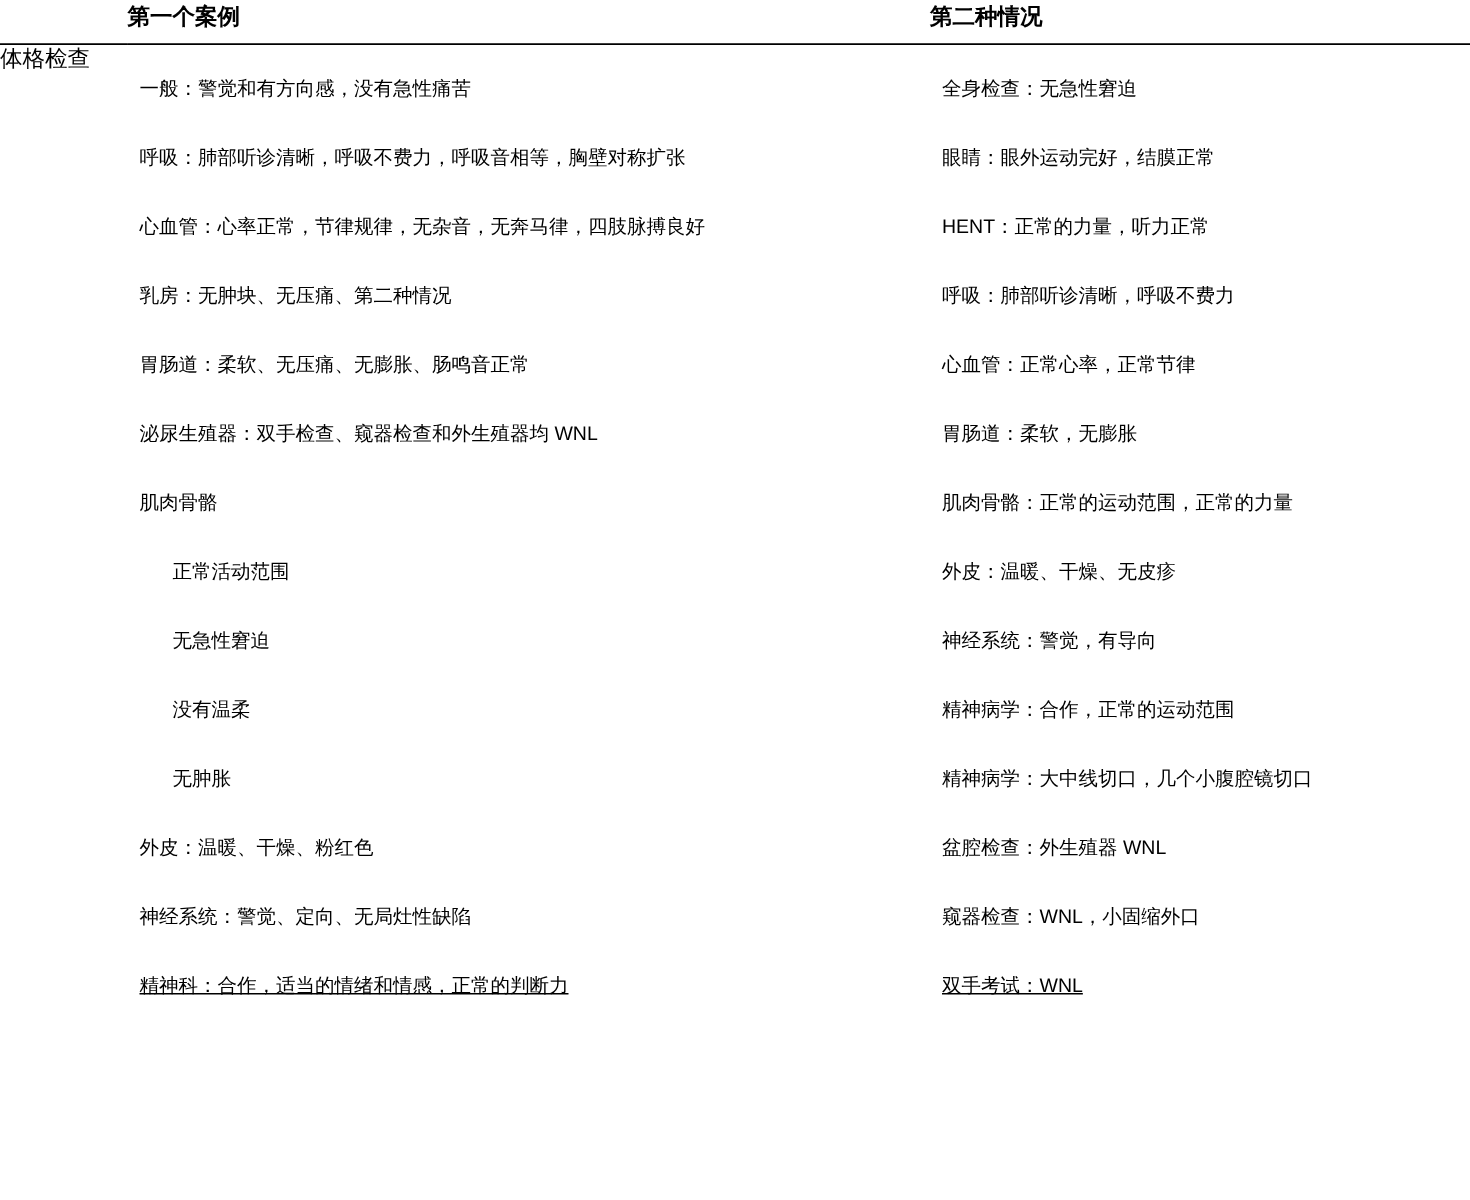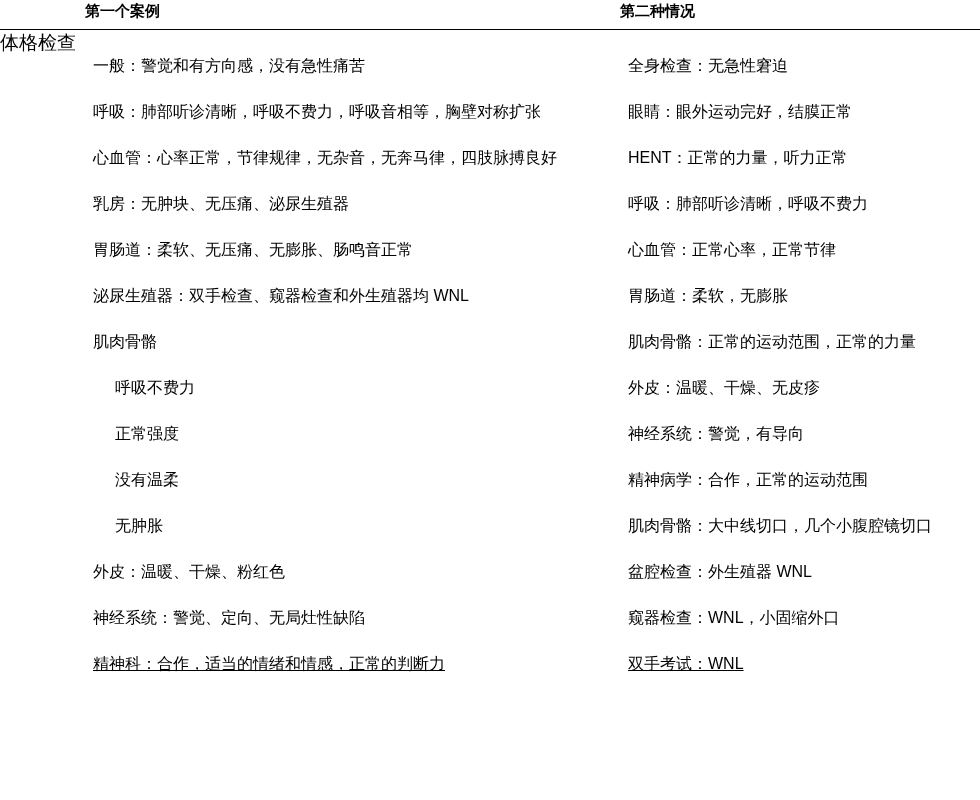--- a/index.html
+++ b/index.html
@@ -43,29 +43,29 @@
     font-size: 15px;
     padding-bottom: 8px;
     padding-top: 2px;
   }
   th.h-label { }
   th.h-first { padding-left: 8px; }
   th.h-second { padding-left: 8px; }
 
   
   td.section-label {
-    font-size: 19px;
+    font-size: 15px;
     padding-top: 9px;
     padding-bottom: 4px;
     white-space: nowrap;
   }
 
   
   .line {
-    font-size: 16px;
+    font-size: 13px;
     line-height: 20px;
     padding-bottom: 26px;
     white-space: nowrap;
   }
   .col-first .line { padding-left: 8px; }
   .col-second .line { padding-left: 8px; }
   .line.indent { padding-left: 30px; }
   .col-first { padding-top: 16px; }
   .col-second { padding-top: 16px; }
   .spacer-cell { }
@@ -93,44 +93,44 @@
         <td class="section-label">体格检查</td>
         <td class="spacer-cell"></td>
         <td class="spacer-cell"></td>
       </tr>
       <tr>
         <td></td>
         <td class="col-first">
           <div class="line">一般：警觉和有方向感，没有急性痛苦</div>
           <div class="line">呼吸：肺部听诊清晰，呼吸不费力，呼吸音相等，胸壁对称扩张</div>
           <div class="line">心血管：心率正常，节律规律，无杂音，无奔马律，四肢脉搏良好</div>
-          <div class="line">乳房：无肿块、无压痛、泌尿生殖器</div>
+          <div class="line">乳房：无肿块、无压痛、第二种情况</div>
           <div class="line">胃肠道：柔软、无压痛、无膨胀、肠鸣音正常</div>
           <div class="line">泌尿生殖器：双手检查、窥器检查和外生殖器均 WNL</div>
           <div class="line">肌肉骨骼</div>
-          <div class="line indent">呼吸不费力</div>
-          <div class="line indent">正常强度</div>
+          <div class="line indent">正常活动范围</div>
+          <div class="line indent">无急性窘迫</div>
           <div class="line indent">没有温柔</div>
           <div class="line indent">无肿胀</div>
           <div class="line">外皮：温暖、干燥、粉红色</div>
           <div class="line">神经系统：警觉、定向、无局灶性缺陷</div>
           <div class="line">精神科：合作，适当的情绪和情感，正常的判断力</div>
         </td>
         <td class="col-second">
           <div class="line">全身检查：无急性窘迫</div>
           <div class="line">眼睛：眼外运动完好，结膜正常</div>
           <div class="line">HENT：正常的力量，听力正常</div>
           <div class="line">呼吸：肺部听诊清晰，呼吸不费力</div>
           <div class="line">心血管：正常心率，正常节律</div>
           <div class="line">胃肠道：柔软，无膨胀</div>
           <div class="line">肌肉骨骼：正常的运动范围，正常的力量</div>
           <div class="line">外皮：温暖、干燥、无皮疹</div>
           <div class="line">神经系统：警觉，有导向</div>
           <div class="line">精神病学：合作，正常的运动范围</div>
-          <div class="line">肌肉骨骼：大中线切口，几个小腹腔镜切口</div>
+          <div class="line">精神病学：大中线切口，几个小腹腔镜切口</div>
           <div class="line">盆腔检查：外生殖器 WNL</div>
           <div class="line">窥器检查：WNL，小固缩外口</div>
           <div class="line">双手考试：WNL</div>
         </td>
       </tr>
     </tbody>
   </table>
 </div>
 
 </body></html>

